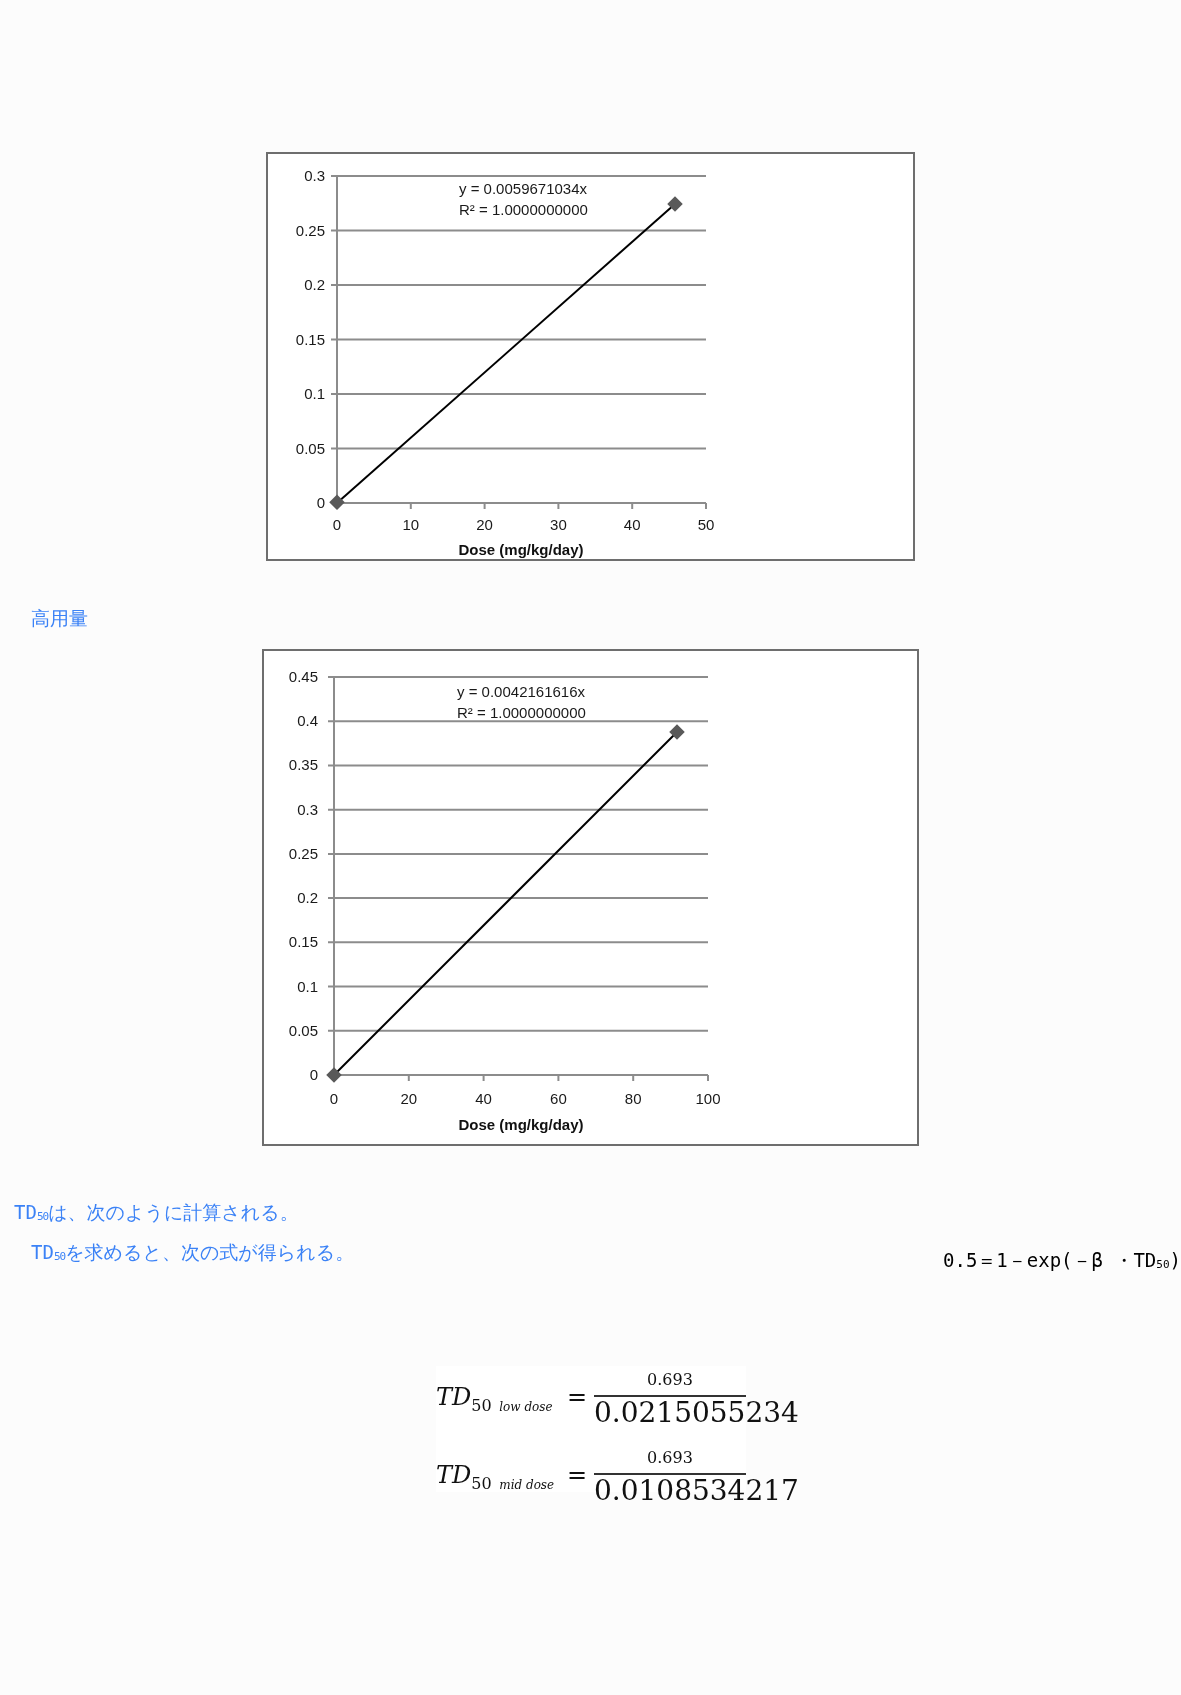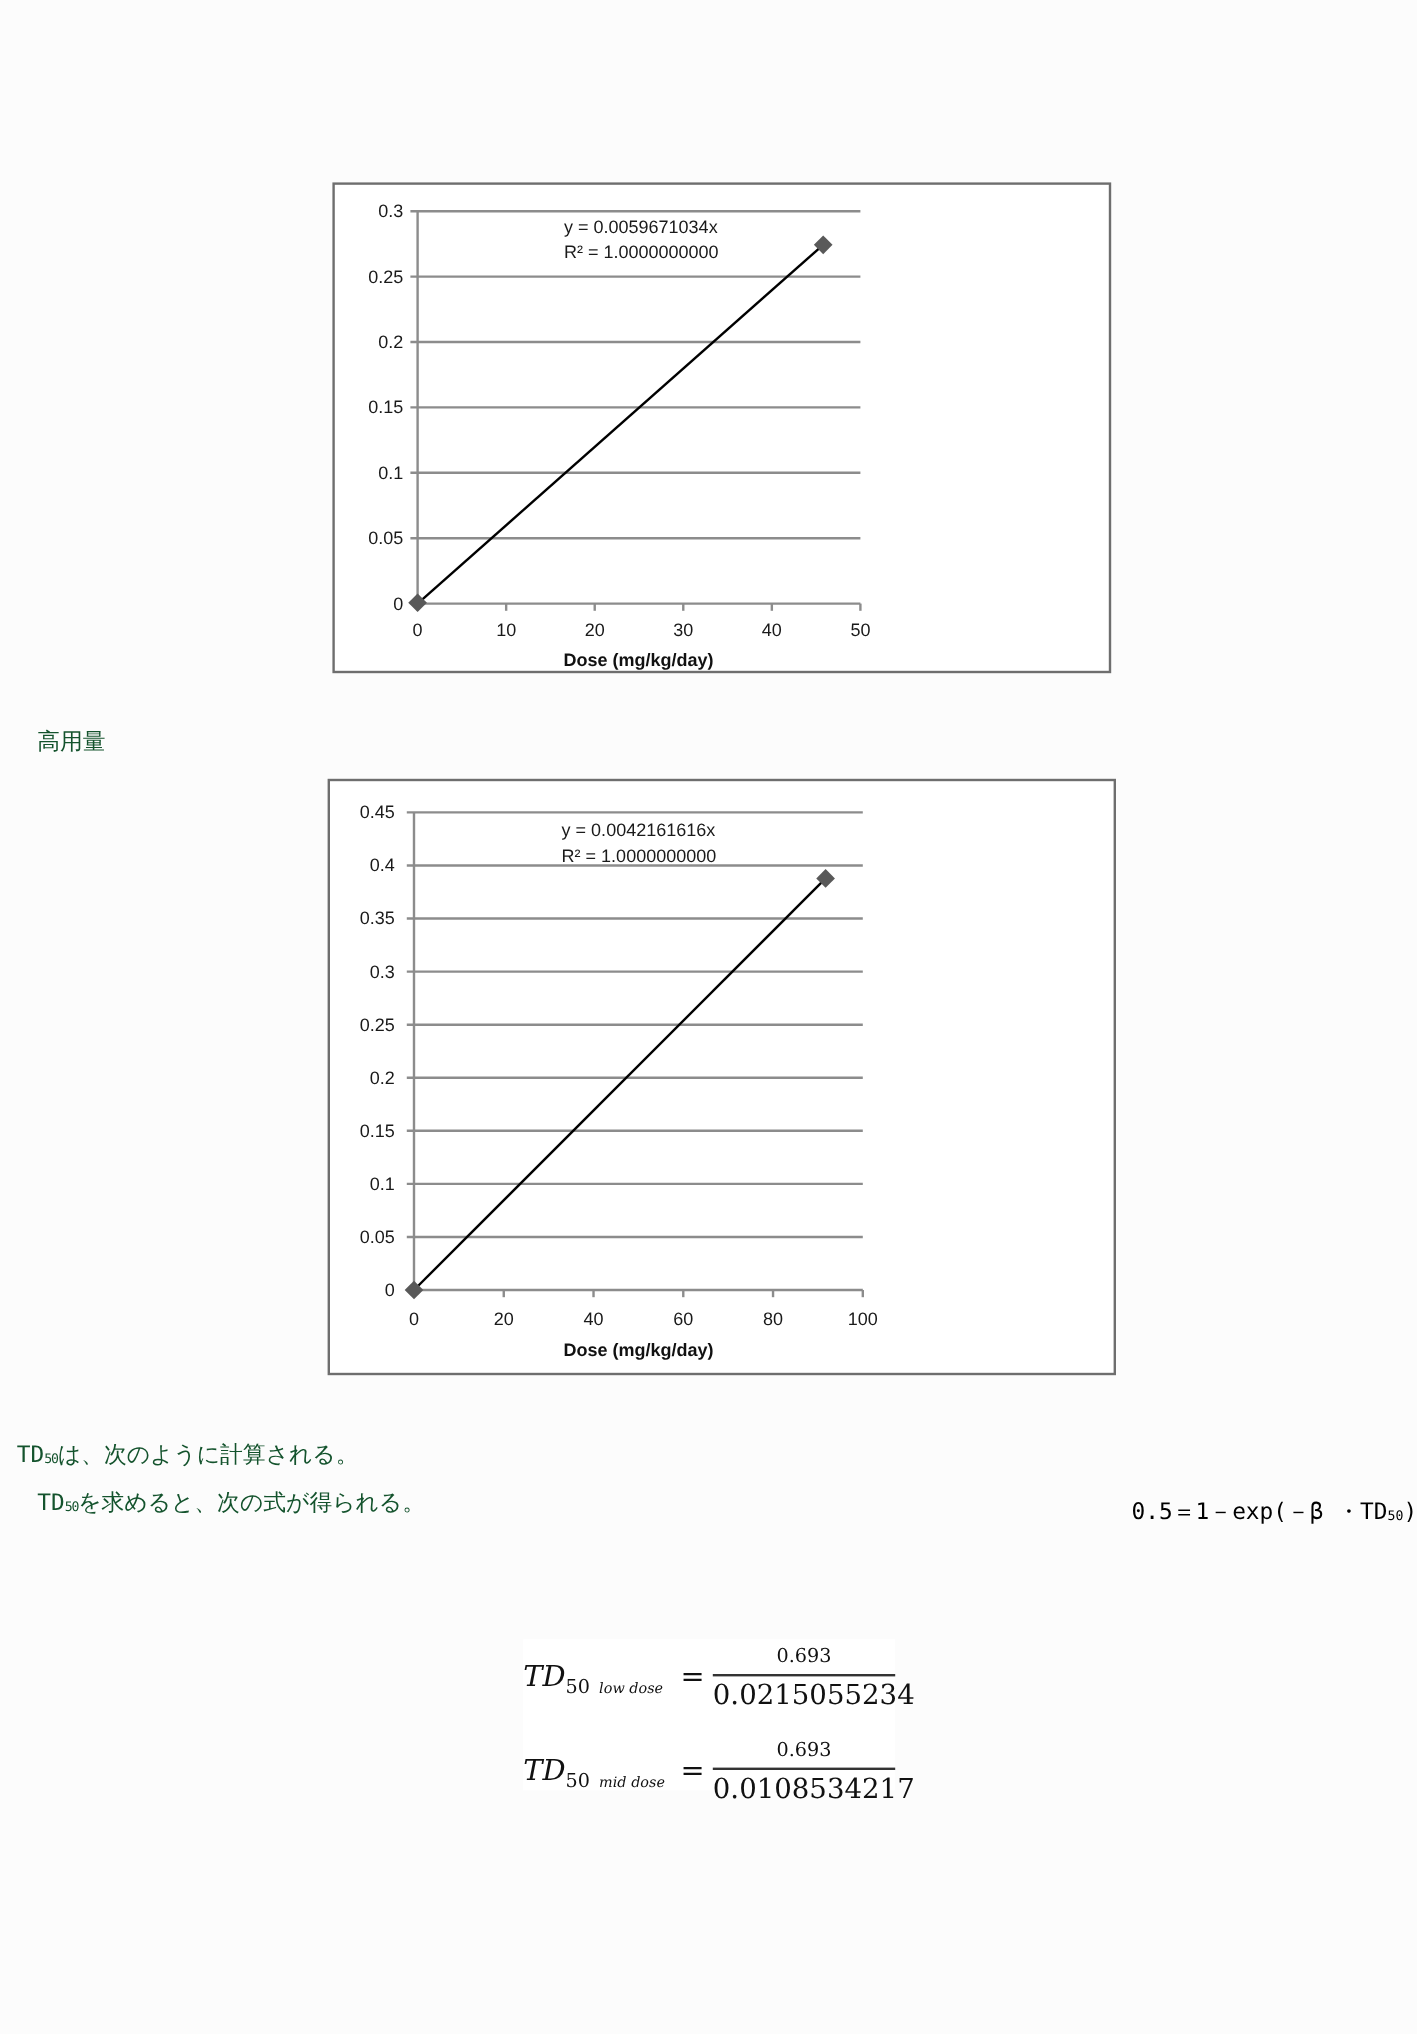--- a/index.html
+++ b/index.html
@@ -9,21 +9,20 @@
     position: relative;
     overflow: hidden;
     font-family: "DejaVu Sans", sans-serif;
     color: #000;
   }
   .chart-box {
     position: absolute;
     background: #ffffff;
     border: 2px solid #6e6e6e;
     box-sizing: border-box;
-    margin-left: 11px;
   }
   .chart-box svg { position: absolute; left: 0; top: 0; overflow: visible; }
   .tick-label {
     font-family: "Liberation Sans", sans-serif;
     font-size: 15px;
     fill: #1a1a1a;
   }
   .axis-title {
     font-family: "Liberation Sans", sans-serif;
     font-size: 15px;
@@ -34,21 +33,21 @@
     font-family: "Liberation Sans", sans-serif;
     font-size: 15px;
     fill: #1a1a1a;
   }
   .jp-text {
     position: absolute;
     font-family: "DejaVu Sans Mono", monospace;
     font-size: 19px;
     line-height: 22px;
     white-space: nowrap;
-    color: #14532d;
+    color: #3b82f6;
   }
   .jp-text sub {
     font-size: 11px;
     vertical-align: -1px;
     letter-spacing: -1px;
   }
   .center-eq {
     position: absolute;
     left: 0; width: 1181px;
     text-align: right;
@@ -99,21 +98,21 @@
     height: 28px;
   }
   .formula .bar {
     display: block;
     height: 0;
     border-top: 2px solid #333;
     margin: 1px 0 2px 0;
   }
   .formula .den {
     display: block;
-    font-size: 23px;
+    font-size: 28px;
     line-height: 28px;
   }
 </style>
 </head>
 <body>
 
 <div class="chart-box" style="left:266px; top:152px; width:649px; height:409px;">
   <svg width="649" height="409">
 
     <g stroke="#8c8c8c" stroke-width="2">

